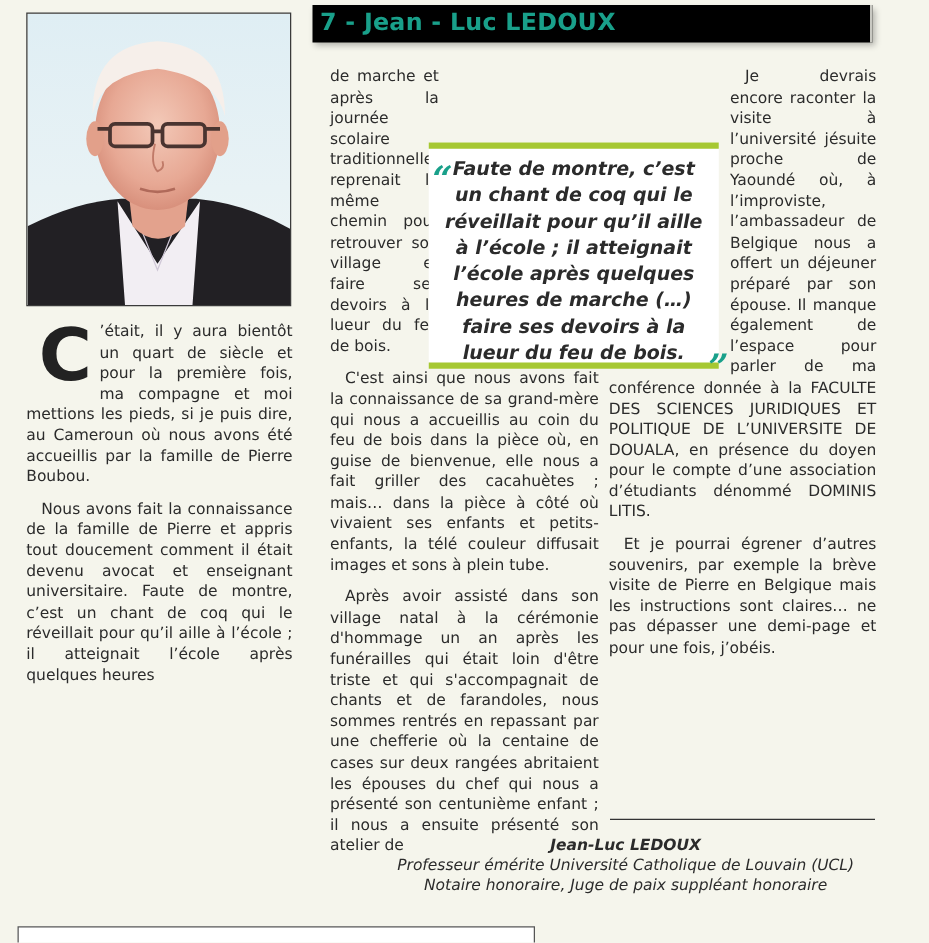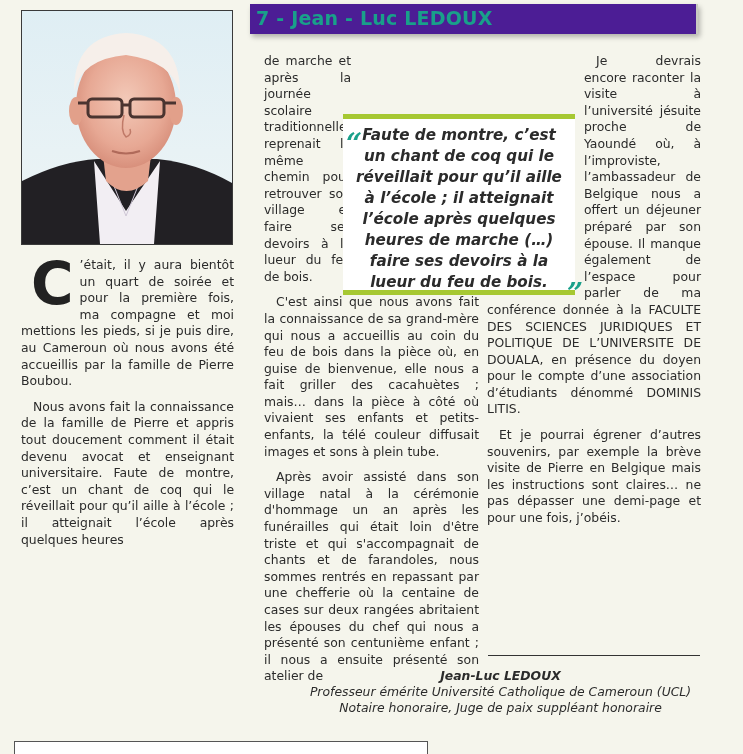--- a/index.html
+++ b/index.html
@@ -13,21 +13,21 @@
   .abs { position:absolute; }
   .photo {
     left:21px; top:10px; width:210px; height:233px;
     border:1.5px solid #3a3a3a;
     background:linear-gradient(180deg,#dfeef4 0%,#e8f2f5 60%,#eef4f4 100%);
     overflow:hidden;
   }
   .photo svg { display:block; }
   .title-box {
     left:250px; top:4px; width:446px; height:30px;
-    background:#4c1d95;
+    background:#000000;
     box-shadow:2px 3px 5px rgba(0,0,0,0.28);
     border-right:2px solid #c9c9c2;
   }
   .title-box span {
     position:absolute; left:6px; top:3px;
     font-family:"DejaVu Sans", sans-serif;
     font-size:19px; font-weight:bold; color:#19a08a; letter-spacing:0.2px;
   }
   .body-text {
     font-size:12.4px; line-height:16.6px; text-align:justify;
@@ -103,21 +103,21 @@
     <line x1="100" y1="94" x2="108" y2="94" stroke="#4a3430" stroke-width="3"></line>
     <line x1="56" y1="92" x2="66" y2="92" stroke="#4a3430" stroke-width="3"></line>
     <line x1="142" y1="92" x2="154" y2="92" stroke="#4a3430" stroke-width="3"></line>
 
     <path d="M102 104 Q98 120 104 126 Q110 124 108 118" fill="none" stroke="#c07a68" stroke-width="1.5"></path>
     <path d="M90 140 Q104 145 118 140" fill="none" stroke="#b06a5a" stroke-width="2"></path>
   </svg>
 </div>
 
 <div class="abs body-text col1">
-  <p class="noindent"><span class="dropcap">C</span><span>’était, il y aura bientôt un quart de soirée et pour la première fois, ma compagne et moi mettions les pieds, si je puis dire, au Cameroun où nous avons été accueillis par la famille de Pierre Boubou.</span></p>
+  <p class="noindent"><span class="dropcap">C</span><span>’était, il y aura bientôt un quart de siècle et pour la première fois, ma compagne et moi mettions les pieds, si je puis dire, au Cameroun où nous avons été accueillis par la famille de Pierre Boubou.</span></p>
   <p>Nous avons fait la connaissance de la famille de Pierre et appris tout doucement comment il était devenu avocat et enseignant universitaire. Faute de montre, c’est un chant de coq qui le réveillait pour qu’il aille à l’école ; il atteignait l’école après quelques heures</p>
 </div>
 
 <div class="abs body-text col2">
   <div style="float:right; width:128px; height:188px; margin-top:50px;"></div>
   <p class="noindent">de marche et après la journée scolaire traditionnelle reprenait le même chemin pour retrouver son village et faire ses devoirs à la lueur du feu de bois.</p>
   <p>C'est ainsi que nous avons fait la connaissance de sa grand-mère qui nous a accueillis au coin du feu de bois dans la pièce où, en guise de bienvenue, elle nous a fait griller des cacahuètes ; mais… dans la pièce à côté où vivaient ses enfants et petits-enfants, la télé couleur diffusait images et sons à plein tube.</p>
   <p>Après avoir assisté dans son village natal à la cérémonie d'hommage un an après les funérailles qui était loin d'être triste et qui s'accompagnait de chants et de farandoles, nous sommes rentrés en repassant par une chefferie où la centaine de cases sur deux rangées abritaient les épouses du chef qui nous a présenté son centunième enfant ; il nous a ensuite présenté son atelier de</p>
 </div>
 
@@ -129,17 +129,17 @@
 
 <div class="abs quote-box">
   <span class="qmark qopen">“</span>
   <div class="quote-text">Faute de montre, c’est un chant de coq qui le réveillait pour qu’il aille à l’école ; il atteignait l’école après quelques heures de marche (…) faire ses devoirs à la lueur du feu de bois.</div>
   <span class="qmark qclose">”</span>
 </div>
 
 <div class="abs sig-line"></div>
 <div class="abs sig">
   <div class="name">Jean-Luc LEDOUX</div>
-  <div>Professeur émérite Université Catholique de Cameroun (UCL)</div>
+  <div>Professeur émérite Université Catholique de Louvain (UCL)</div>
   <div>Notaire honoraire, Juge de paix suppléant honoraire</div>
 </div>
 
 <div class="abs bottom-box"></div>
 
 </body></html>

